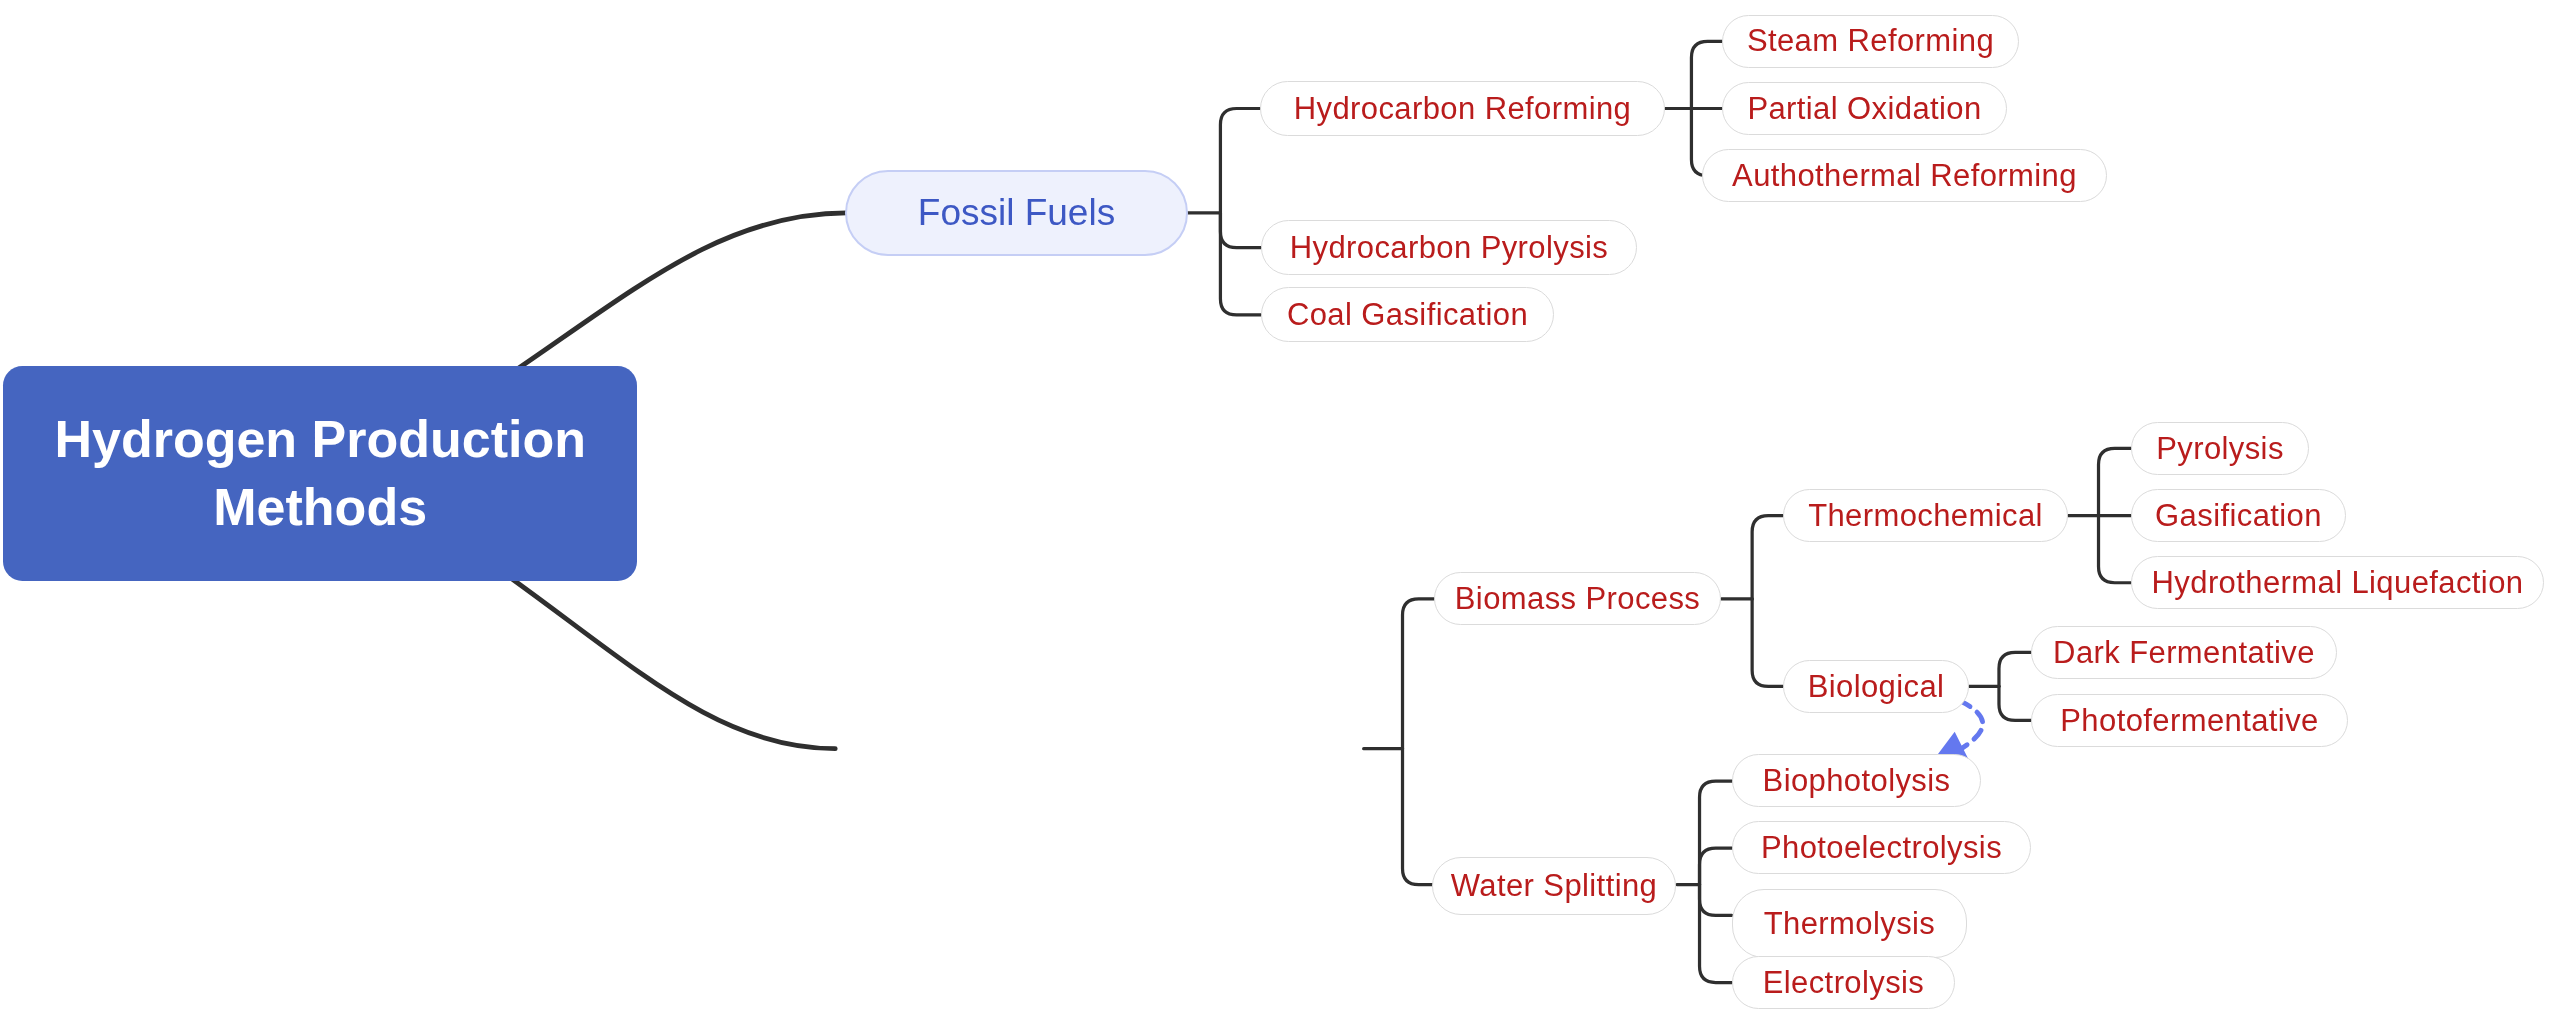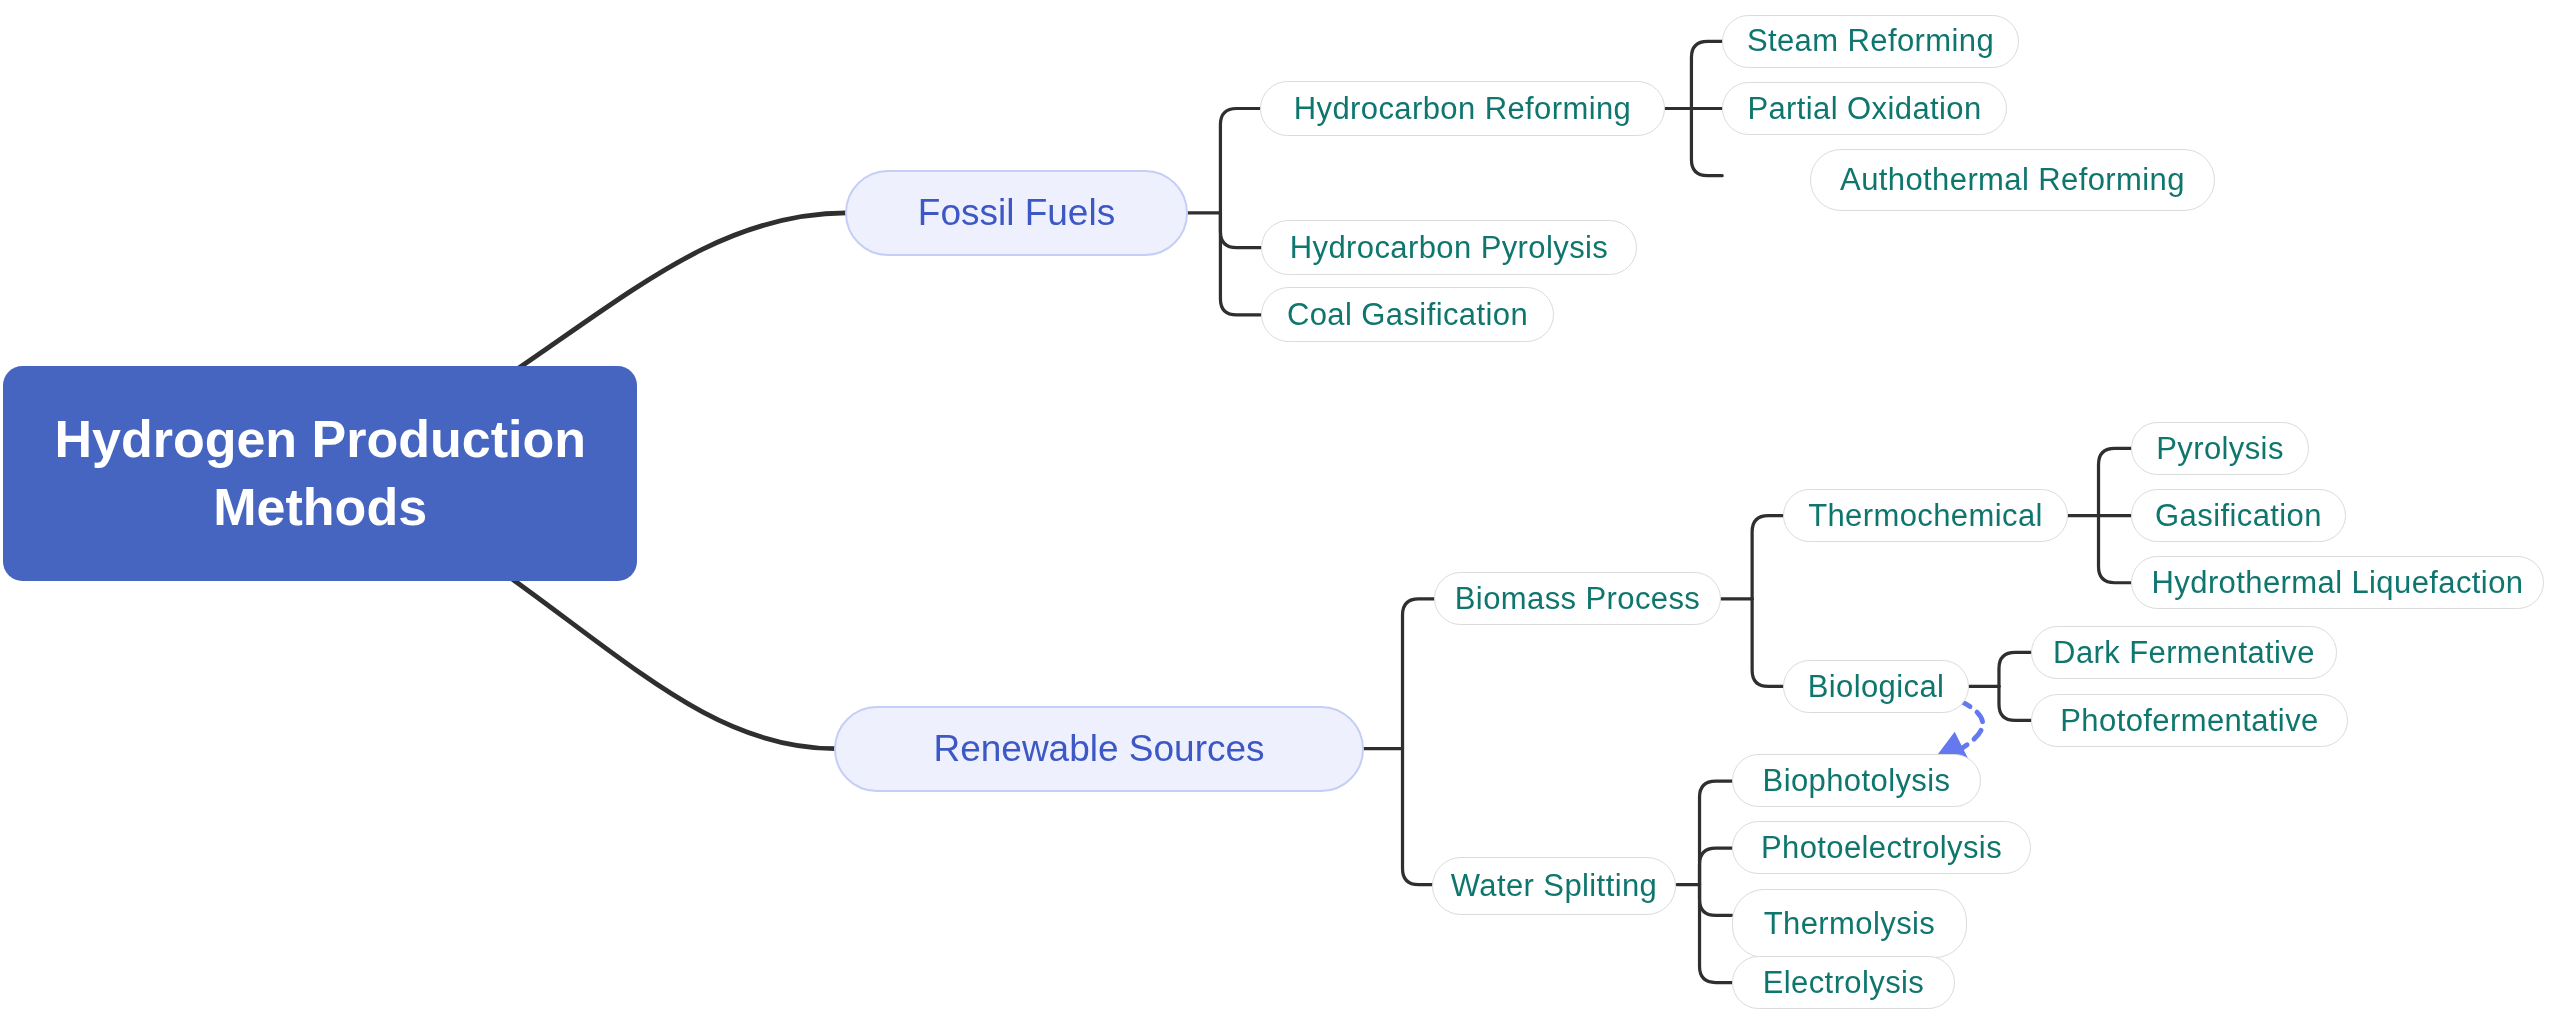--- a/index.html
+++ b/index.html
@@ -37,21 +37,21 @@
     border:2.4px solid #C5CEF5;
     border-radius:49px;
     color:#3D58C4;
     font-size:37px;
     font-weight:400;
   }
   .leaf{
     background:#ffffff;
     border:1.6px solid #DBDBDB;
     border-radius:32px;
-    color:#0f766e;
+    color:#b91c1c;
     font-size:31px;
     font-weight:400;
     letter-spacing:0.4px;
   }
 </style>
 </head>
 <body>
 
 <div id="canvas">
 
@@ -98,26 +98,25 @@
       <path d="M 2100 1093 V 1111 Q 2100 1131 2120 1131 H 2140"></path>
       <path d="M 2100 1093 V 1194 Q 2100 1214 2120 1214 H 2140"></path>
     </g>
 
     <path d="M 2422 866 C 2464 887 2460 908 2400 938" stroke="#6478EF" stroke-width="6" fill="none" stroke-dasharray="14 11" stroke-linecap="round" marker-end="url(#arrowhead)"></path>
   </svg>
 
   <div class="node root" style="left:3.2px;top:366px;width:634px;height:215px;">Hydrogen Production Methods</div>
 
   <div class="node l1" style="left:845px;top:170px;width:343px;height:86px;">Fossil Fuels</div>
-  <div class="node l1" style="left:834px;top:706px;width:530px;height:86px;">Renewable Sources</div>
 
   <div class="node leaf" style="left:1260px;top:81px;width:405px;height:55px;">Hydrocarbon Reforming</div>
   <div class="node leaf" style="left:1722px;top:14.6px;width:297px;height:53px;">Steam Reforming</div>
   <div class="node leaf" style="left:1722px;top:82px;width:285px;height:53px;">Partial Oxidation</div>
-  <div class="node leaf" style="left:1810px;top:149px;width:405px;height:62px;">Authothermal Reforming</div>
+  <div class="node leaf" style="left:1702px;top:149px;width:405px;height:53px;">Authothermal Reforming</div>
   <div class="node leaf" style="left:1261px;top:220px;width:376px;height:55px;">Hydrocarbon Pyrolysis</div>
   <div class="node leaf" style="left:1261px;top:287px;width:293px;height:55px;">Coal Gasification</div>
 
   <div class="node leaf" style="left:1434px;top:572px;width:287px;height:53px;">Biomass Process</div>
   <div class="node leaf" style="left:1783px;top:489px;width:285px;height:53px;">Thermochemical</div>
   <div class="node leaf" style="left:2131px;top:422px;width:178px;height:53px;">Pyrolysis</div>
   <div class="node leaf" style="left:2131px;top:489px;width:215px;height:53px;text-align:right;">Gasification</div>
   <div class="node leaf" style="left:2131px;top:556px;width:413px;height:53px;">Hydrothermal Liquefaction</div>
   <div class="node leaf" style="left:1783px;top:660px;width:186px;height:53px;">Biological</div>
   <div class="node leaf" style="left:2031px;top:626px;width:306px;height:53px;">Dark Fermentative</div>

